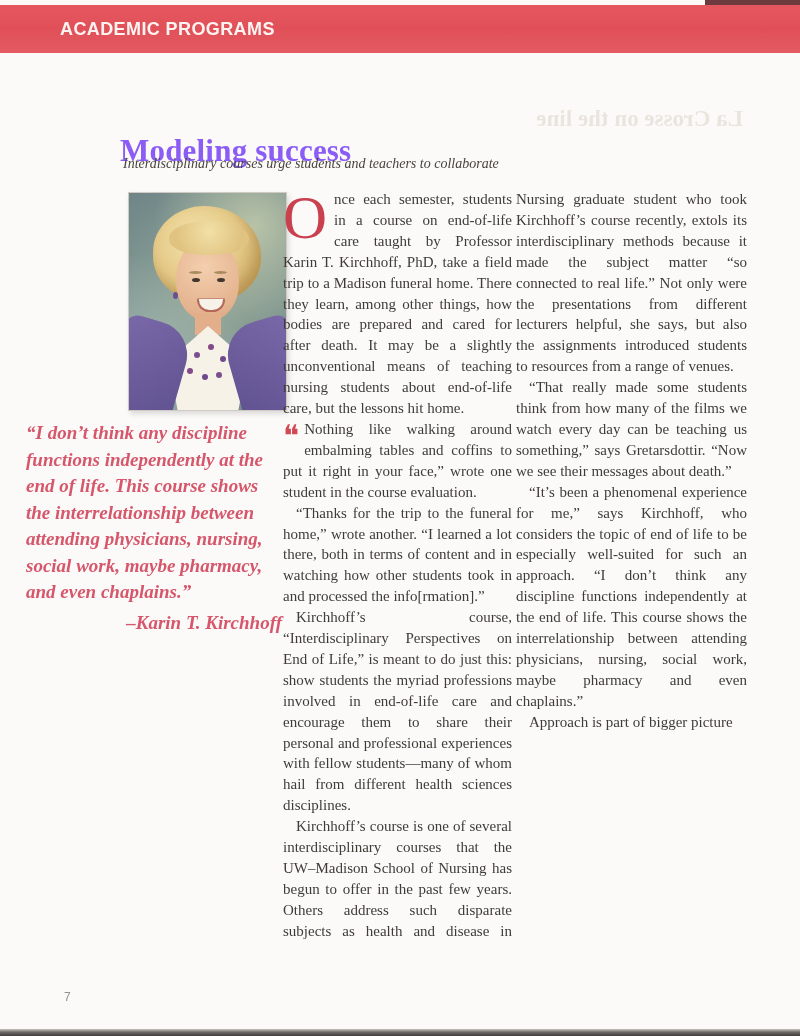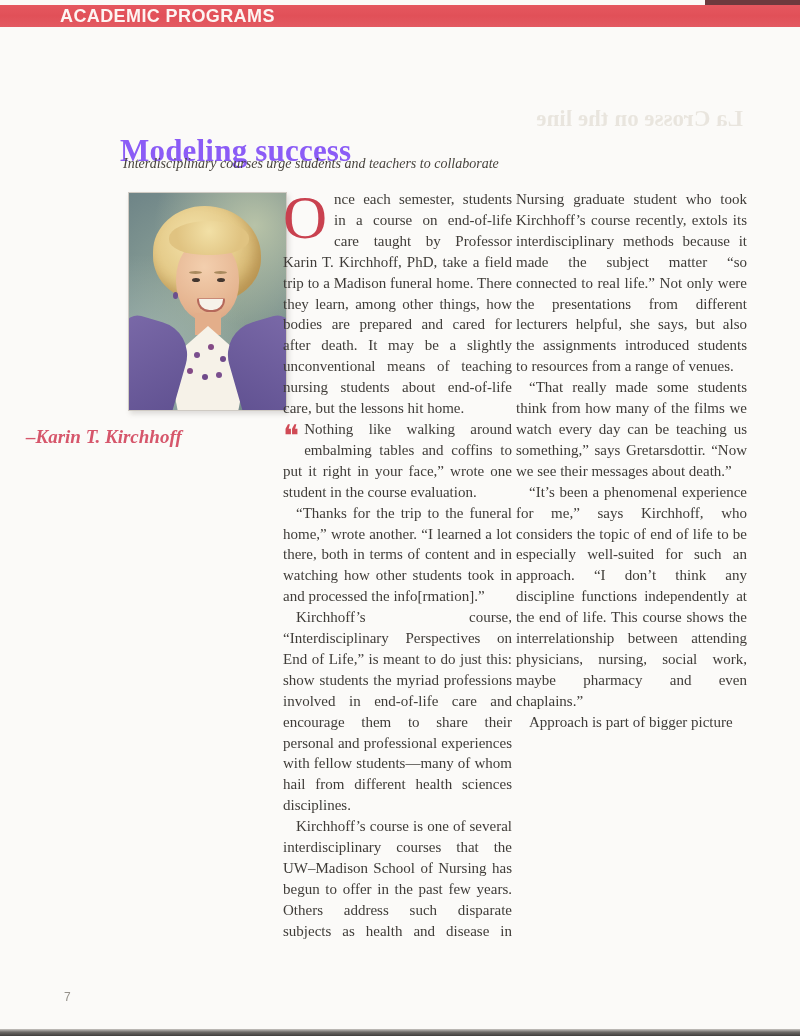--- a/index.html
+++ b/index.html
@@ -4,21 +4,21 @@
 <style>
   html,body{margin:0;padding:0;}
   body{
     width:800px;height:1036px;position:relative;overflow:hidden;
     background:#fbfaf8;
     font-family:"Liberation Serif","DejaVu Serif",serif;
   }
   
   .corner-artifact{position:absolute;top:0;right:0;width:95px;height:7px;background:#6d3a3e;}
   .banner{
-    position:absolute;top:5px;left:0;width:800px;height:22px;
+    position:absolute;top:5px;left:0;width:800px;height:48px;
     background:linear-gradient(180deg,#e5575f 0%,#e15058 50%,#e35a62 100%);
     display:flex;align-items:center;
   }
   .banner-label{
     margin-left:60px;color:#fdf4f2;
     font-family:"Liberation Sans","DejaVu Sans",sans-serif;
     font-size:18px;font-weight:600;letter-spacing:0.4px;
   }
   
   .bleed{
@@ -78,21 +78,21 @@
     background:linear-gradient(135deg,#7a69a8,#5f5090);transform:rotate(16deg);border-radius:14px 34px 0 0;}
   .photo .jacket-r{position:absolute;right:-16px;bottom:-8px;width:70px;height:98px;
     background:linear-gradient(225deg,#7a69a8,#5f5090);transform:rotate(-16deg);border-radius:34px 14px 0 0;}
   
   .pullquote{
     position:absolute;left:26px;top:420px;width:258px;
     color:#d6566b;font-size:19px;line-height:26.5px;
     font-style:italic;font-weight:700;
   }
   .pullquote .attribution{
-    display:block;text-align:left;padding-right:2px;margin-top:4px;
+    display:block;text-align:right;padding-right:2px;margin-top:4px;
   }
   
   .col{
     position:absolute;top:189px;width:229px;height:756px;
     font-size:15px;line-height:20.9px;color:#3f3c38;
     text-align:justify;overflow:hidden;
   }
   .col-left{left:283px;}
   .col-right{left:516px;width:231px;}
   .col p{margin:0;}
@@ -150,20 +150,21 @@
   <div class="earring"></div>
   <div class="smile"></div>
   <div class="neck"></div>
   <div class="shirt"></div>
   <div class="flowers"></div>
   <div class="jacket-l"></div>
   <div class="jacket-r"></div>
 </div>
 
 <div class="pullquote">
+  <span>“I don’t think any discipline functions independently at the end of life. This course shows the interrelationship between attending physicians, nursing, social work, maybe pharmacy, and even chaplains.”</span>
   <span class="attribution">–Karin T. Kirchhoff</span>
 </div>
 
 <div class="col col-left">
   <p><span class="dropcap">O</span><span>nce each semester, students in a course on end-of-life care taught by Professor Karin T. Kirchhoff, PhD, take a field trip to a Madison funeral home. There they learn, among other things, how bodies are prepared and cared for after death. It may be a slightly unconventional means of teaching nursing students about end-of-life care, but the lessons hit home.</span></p>
   <p><span class="quote-glyph">❝</span><span>Nothing like walking around embalming tables and coffins to put it right in your face,” wrote one student in the course evaluation.</span></p>
   <p class="indent">“Thanks for the trip to the funeral home,” wrote another. “I learned a lot there, both in terms of content and in watching how other students took in and processed the info[rmation].”</p>
   <p class="indent">Kirchhoff’s course, “Interdisciplinary Perspectives on End of Life,” is meant to do just this: show students the myriad professions involved in end-of-life care and encourage them to share their personal and professional experiences with fellow students—many of whom hail from different health sciences disciplines.</p>
   <p class="indent">Kirchhoff’s course is one of several interdisciplinary courses that the UW–Madison School of Nursing has begun to offer in the past few years. Others address such disparate subjects as health and disease in Uganda and substance abuse among women. But while their subject matter may differ significantly, their methods and goals are the same.</p>
 

